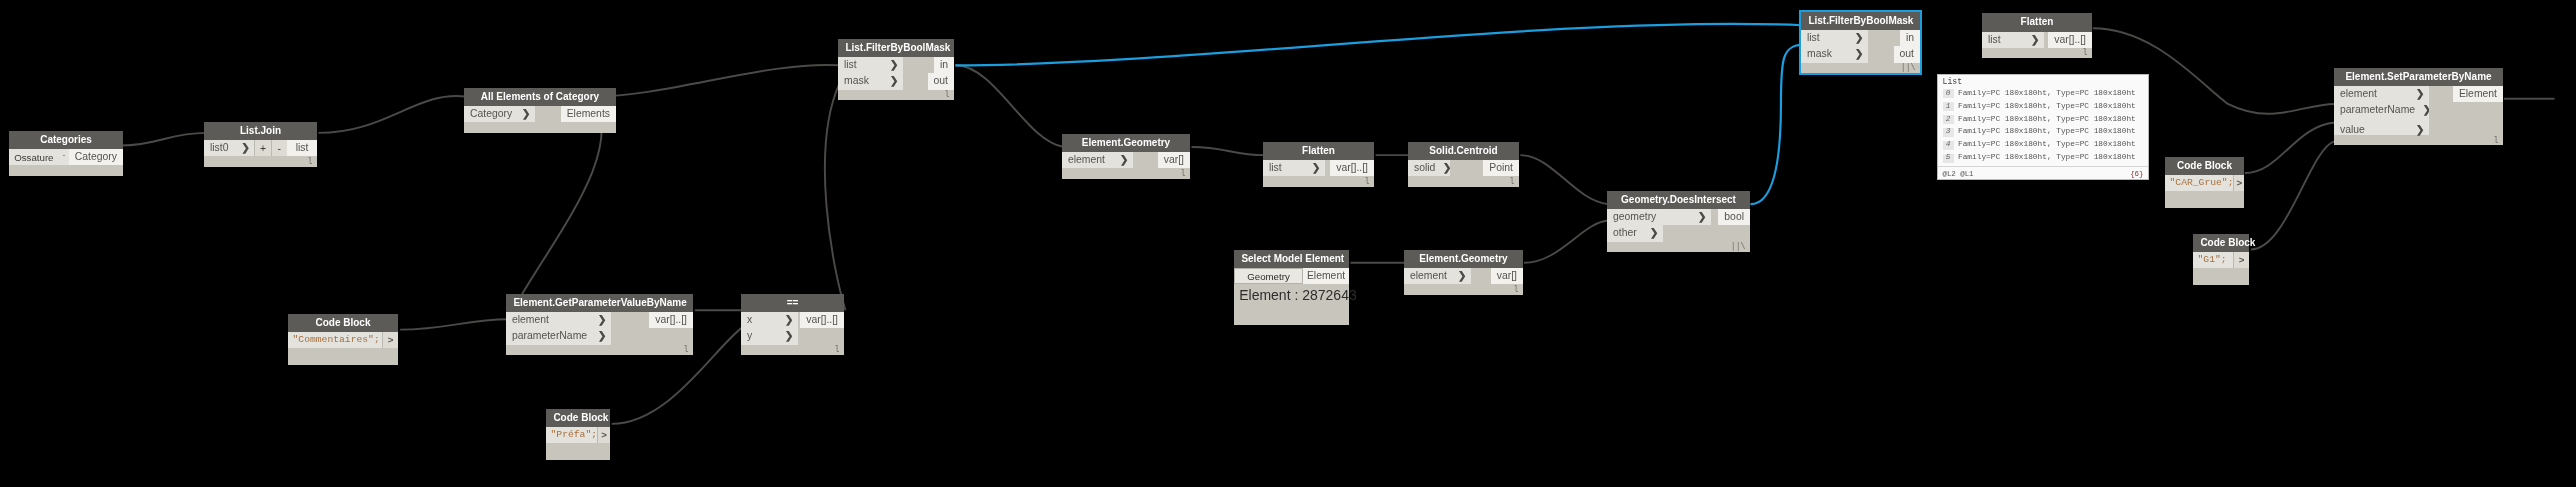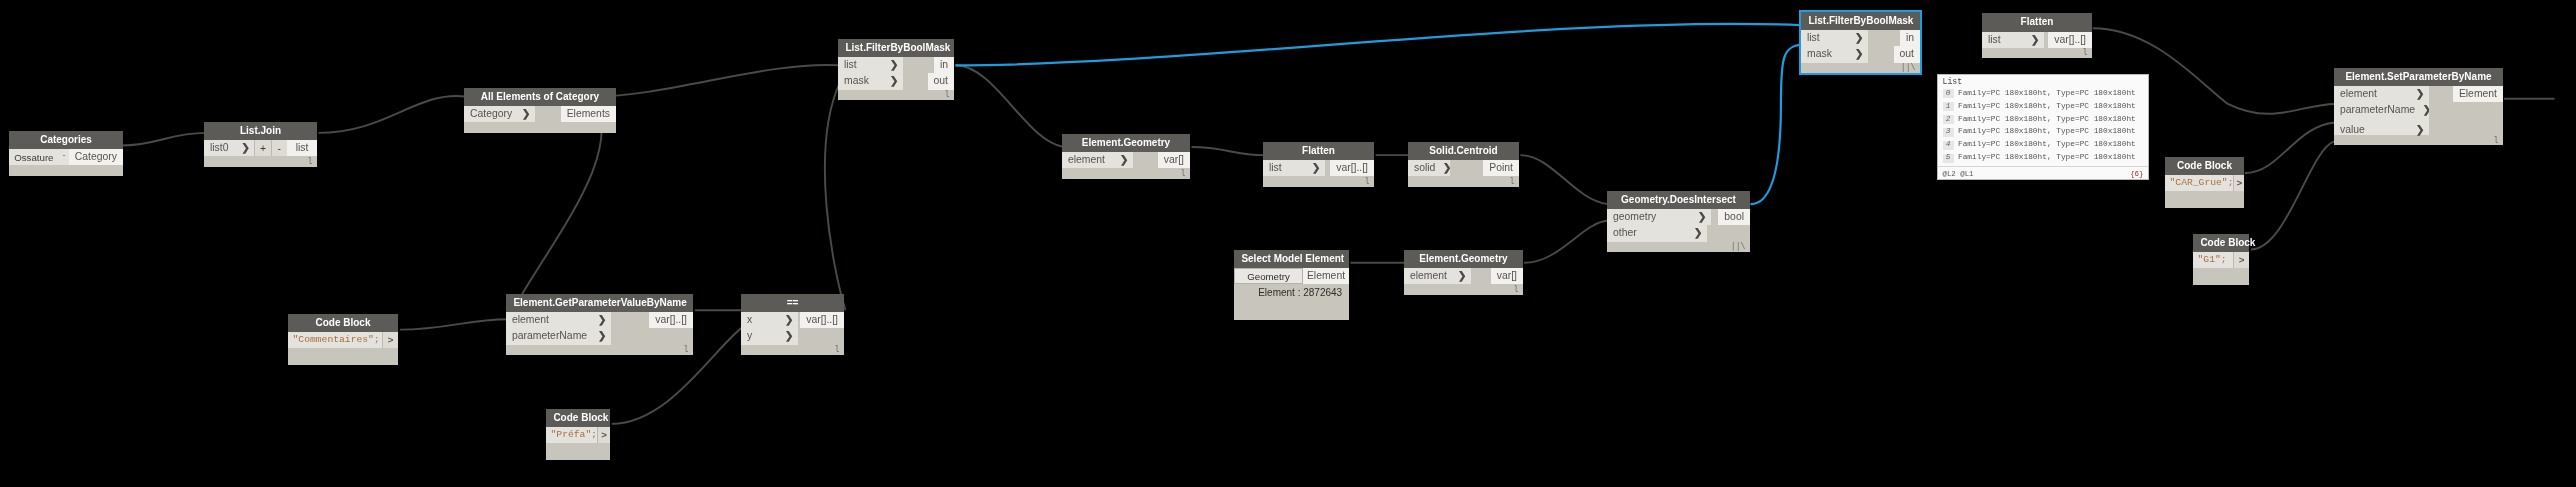--- a/index.html
+++ b/index.html
@@ -34,21 +34,21 @@
              box-sizing:border-box;border-left:0.7px solid #bbb8b0;}
 
   
   .dd{background:#e4e2dd;color:#3d3b38;font-size:9.7px;display:flex;align-items:center;
       justify-content:space-between;padding:0 3.7px 0 5.2px;height:16.3px;box-sizing:border-box;}
   .dd .arr{font-size:7.4px;color:#55534f;}
 
   
   .btn{background:#e9e7e2;color:#2e2d2b;font-size:9.7px;display:flex;align-items:center;
        justify-content:center;height:16.3px;box-sizing:border-box;border:0.7px solid #b5b2ab;}
-  .infoline{color:#2e2d2b;font-size:10px;padding:3px 4.5px 0 5.2px;white-space:nowrap;margin-left:19px;}
+  .infoline{color:#2e2d2b;font-size:14px;padding:3px 4.5px 0 5.2px;white-space:nowrap;}
 
   
   .pm{background:#dedbd4;color:#3d3b38;font-size:10.4px;display:flex;align-items:center;
       justify-content:center;width:16.3px;height:16.3px;box-sizing:border-box;
       border-left:0.7px solid #bbb8b0;}
 
   
   .preview{position:absolute;background:#fafafa;border:0.7px solid #b9b9b9;
            box-sizing:border-box;font-family:"Liberation Mono",monospace;}
   .preview .pv-title{font-size:8.2px;color:#444;padding:3px 4.5px 1.5px 4.5px;line-height:1;}
@@ -282,21 +282,21 @@
         <div class="body">
           <div class="prow">
             <div class="pin-in" style="width: 104px;">
               <span>geometry</span>
               <span class="chev">❯</span>
             </div>
             <div class="spacer"></div>
             <div class="pin-out">bool</div>
           </div>
           <div class="prow">
-            <div class="pin-in" style="width: 100px; text-align: center;">
+            <div class="pin-in" style="width: 56px; text-align: center;">
               <span>other</span>
               <span class="chev">❯</span>
             </div>
             <div class="spacer"></div>
           </div>
           <div class="lace">||\</div>
         </div>
       </div>
       <div class="node selected" style="left: 1801px; top: 12px; width: 119px;">
         <div class="hdr">List.FilterByBoolMask</div>

